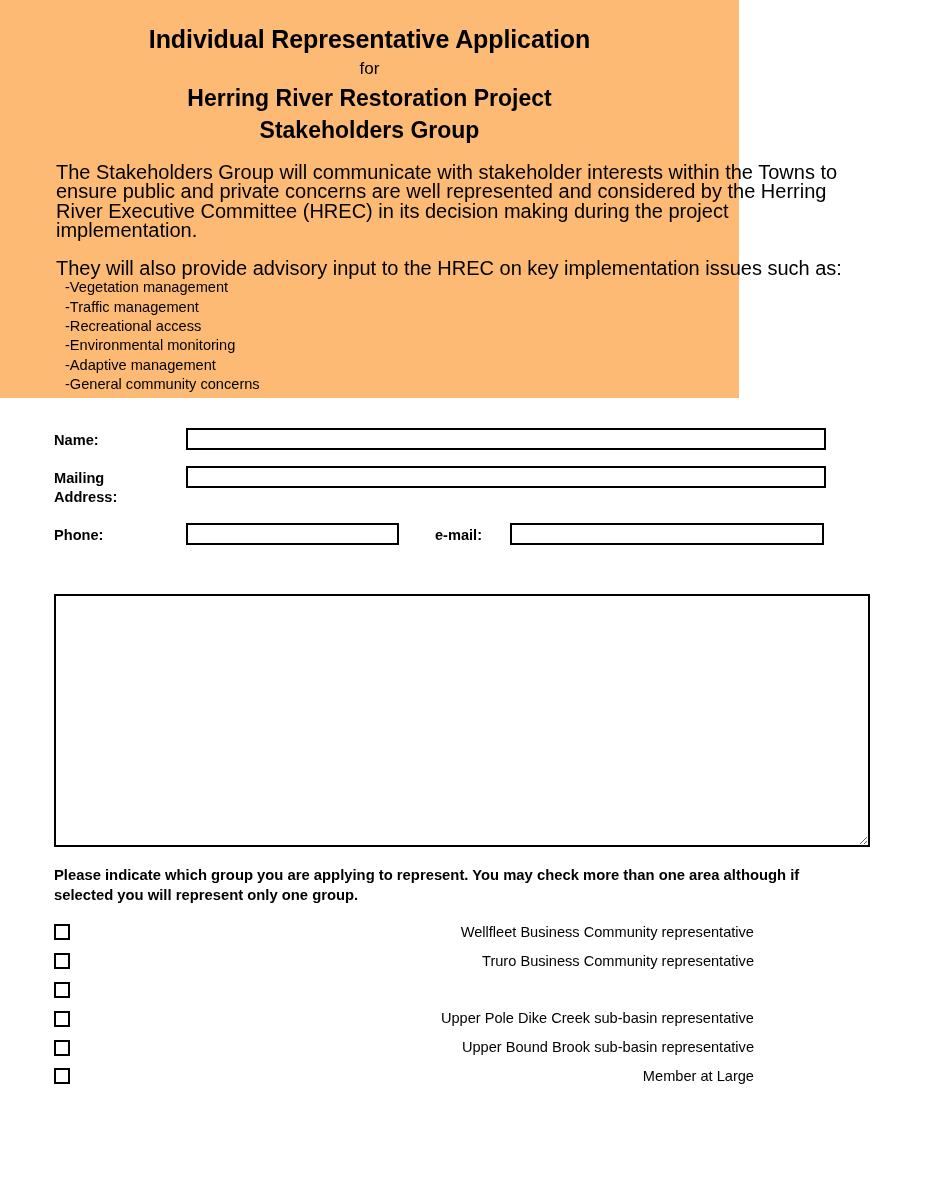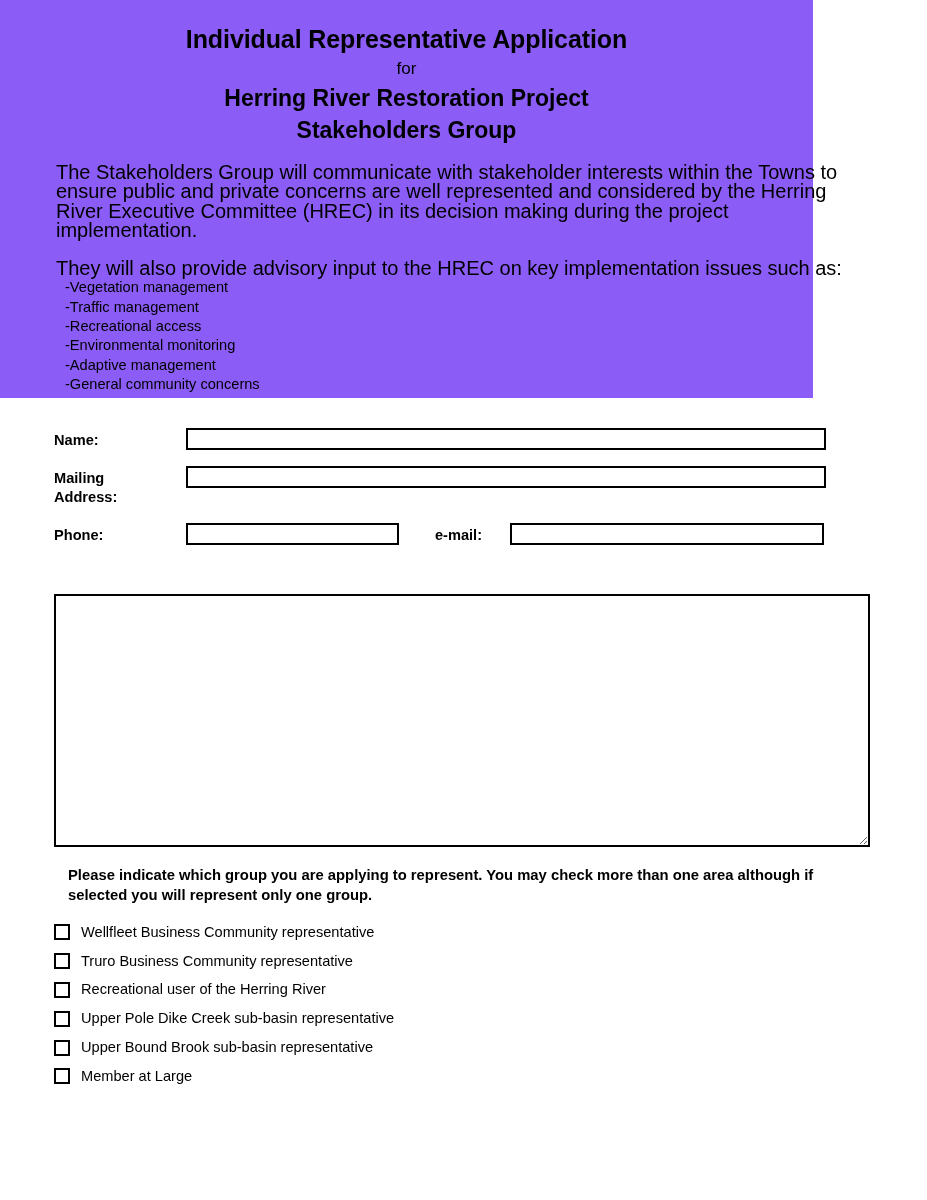--- a/index.html
+++ b/index.html
@@ -14,23 +14,23 @@
     color: #000000;
     overflow: hidden;
     position: relative;
   }
 
   
   .header-band {
     position: absolute;
     left: 0;
     top: 0;
-    width: 813px;
+    width: 739px;
     height: 398px;
-    background: #8b5cf6;
+    background: #fdba74;
     box-sizing: border-box;
   }
 
   .title-block {
     padding-top: 22px;
     text-align: center;
   }
   .title-line-1 {
     font-size: 25px;
     font-weight: bold;
@@ -133,39 +133,40 @@
     width: 816px;
     height: 253px;
     background: #ffffff;
     border: 2px solid #000000;
     box-sizing: border-box;
   }
 
   
   .group-instruction {
     position: absolute;
-    left: 68px;
+    left: 54px;
     top: 467px;
     width: 790px;
     font-size: 14.8px;
     font-weight: bold;
     line-height: 20px;
   }
 
   
   .checkbox-list {
     position: absolute;
     left: 54px;
     top: 520px;
     width: 700px;
   }
   .checkbox-row {
     display: flex;
     align-items: center;
     height: 28.8px;
+    justify-content: space-between;
   }
   .checkbox-glyph {
     width: 16px;
     height: 16px;
     border: 2px solid #000000;
     box-sizing: border-box;
     background: #ffffff;
     flex: 0 0 auto;
   }
   .checkbox-text {
@@ -229,21 +230,20 @@
       <span class="checkbox-text">Wellfleet Business Community representative</span>
     </div>
 
     <div class="checkbox-row">
       <span class="checkbox-glyph"></span>
       <span class="checkbox-text">Truro Business Community representative</span>
     </div>
 
     <div class="checkbox-row">
       <span class="checkbox-glyph"></span>
-      <span class="checkbox-text">Recreational user of the Herring River</span>
     </div>
 
     <div class="checkbox-row">
       <span class="checkbox-glyph"></span>
       <span class="checkbox-text">Upper Pole Dike Creek sub-basin representative</span>
     </div>
 
 
     <div class="checkbox-row">
       <span class="checkbox-glyph"></span>

